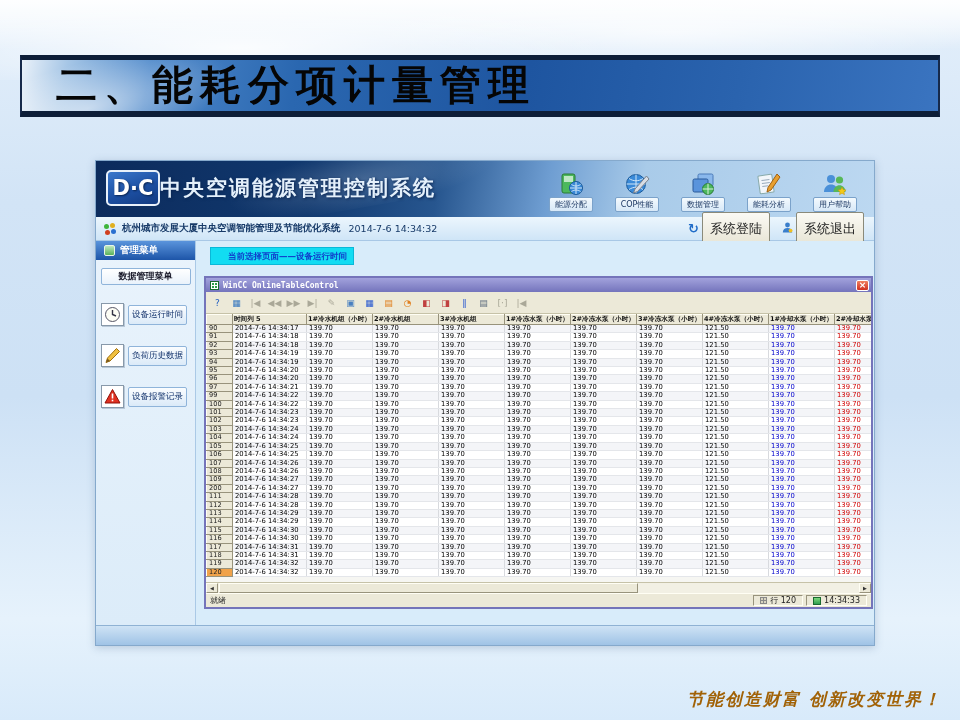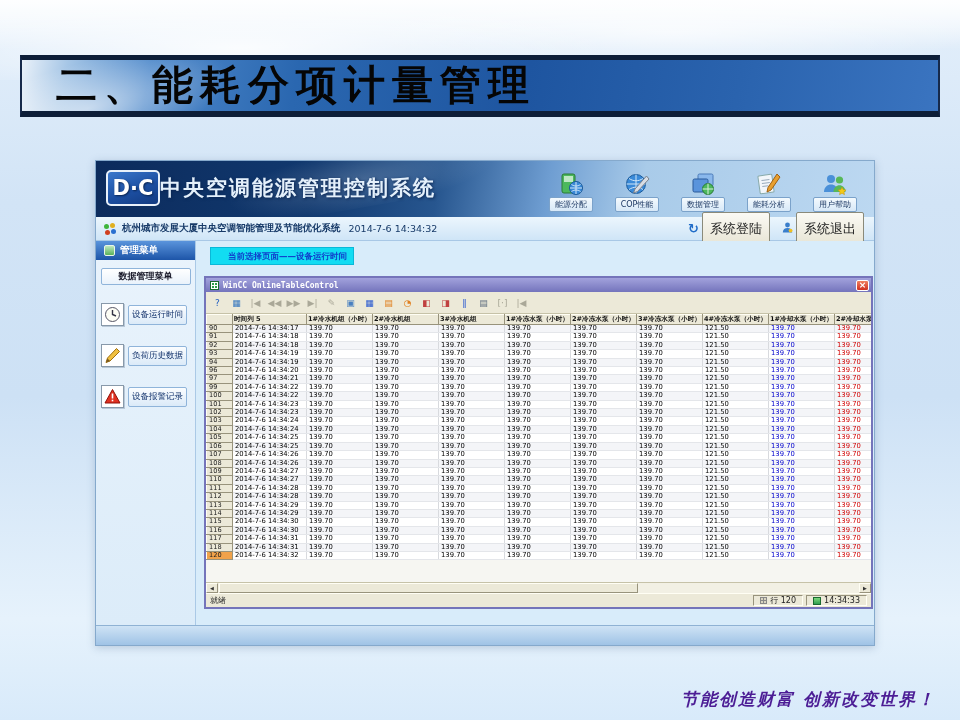--- a/index.html
+++ b/index.html
@@ -125,22 +125,22 @@
   .ws-cell { border:1px solid; border-color:#98937c #fffef4 #fffef4 #98937c; height:11px; line-height:9px;
     padding:0 6px; margin-left:3px; display:flex; align-items:center; }
   .ws-grid-glyph { display:inline-block; width:7px; height:7px; margin-right:3px; background:#d8d4c0;
     background-image:linear-gradient(#888 1px,transparent 1px),linear-gradient(90deg,#888 1px,transparent 1px); background-size:3px 3px; }
   .ws-clock-glyph { display:inline-block; width:8px; height:8px; margin-right:3px; background:linear-gradient(#7cd87c,#2e9e4e); border:1px solid #1a6a30; }
 
   .app-footer { position:absolute; left:0; right:0; bottom:0; height:20px;
     background:linear-gradient(#cfe3f5,#9fc3e6); border-top:1px solid #8fb2d4; }
 
   
-  .slogan { position:absolute; right:24px; top:688px; font-size:17px; font-weight:bold; font-style:italic;
-    color:#4c1d95; letter-spacing:2px; font-family:"DejaVu Serif","Liberation Serif",serif; }
+  .slogan { position:absolute; right:18px; top:688px; font-size:17px; font-weight:bold; font-style:italic;
+    color:#a16207; letter-spacing:2px; font-family:"DejaVu Serif","Liberation Serif",serif; }
 </style>
 </head>
 <body>
 
 <div class="cloud" id="cloud-top"></div>
 <div class="cloud" id="cloud-band"></div>
 
 <div class="title-banner">
   <span class="title-text">二、能耗分项计量管理</span>
 </div>
@@ -388,20 +388,33 @@
                   <td style="color:#000000">139.70</td>
                   <td style="color:#000000">139.70</td>
                   <td style="color:#000000">139.70</td>
                   <td style="color:#000000">139.70</td>
                   <td style="color:#000000">139.70</td>
                   <td style="color:#000000">121.50</td>
                   <td style="color:#0000cc">139.70</td>
                   <td style="color:#d00000">139.70</td>
                 </tr>
                 <tr>
+                  <td class="rn">95</td>
+                  <td>2014-7-6 14:34:20</td>
+                  <td style="color:#000000">139.70</td>
+                  <td style="color:#000000">139.70</td>
+                  <td style="color:#000000">139.70</td>
+                  <td style="color:#000000">139.70</td>
+                  <td style="color:#000000">139.70</td>
+                  <td style="color:#000000">139.70</td>
+                  <td style="color:#000000">121.50</td>
+                  <td style="color:#0000cc">139.70</td>
+                  <td style="color:#d00000">139.70</td>
+                </tr>
+                <tr>
                   <td class="rn">96</td>
                   <td>2014-7-6 14:34:20</td>
                   <td style="color:#000000">139.70</td>
                   <td style="color:#000000">139.70</td>
                   <td style="color:#000000">139.70</td>
                   <td style="color:#000000">139.70</td>
                   <td style="color:#000000">139.70</td>
                   <td style="color:#000000">139.70</td>
                   <td style="color:#000000">121.50</td>
                   <td style="color:#0000cc">139.70</td>
@@ -557,21 +570,21 @@
                   <td style="color:#000000">139.70</td>
                   <td style="color:#000000">139.70</td>
                   <td style="color:#000000">139.70</td>
                   <td style="color:#000000">139.70</td>
                   <td style="color:#000000">139.70</td>
                   <td style="color:#000000">121.50</td>
                   <td style="color:#0000cc">139.70</td>
                   <td style="color:#d00000">139.70</td>
                 </tr>
                 <tr>
-                  <td class="rn">110</td>
+                  <td class="rn">200</td>
                   <td>2014-7-6 14:34:27</td>
                   <td style="color:#000000">139.70</td>
                   <td style="color:#000000">139.70</td>
                   <td style="color:#000000">139.70</td>
                   <td style="color:#000000">139.70</td>
                   <td style="color:#000000">139.70</td>
                   <td style="color:#000000">139.70</td>
                   <td style="color:#000000">121.50</td>
                   <td style="color:#0000cc">139.70</td>
                   <td style="color:#d00000">139.70</td>
@@ -663,20 +676,33 @@
                   <td style="color:#000000">139.70</td>
                   <td style="color:#000000">139.70</td>
                   <td style="color:#000000">139.70</td>
                   <td style="color:#000000">121.50</td>
                   <td style="color:#0000cc">139.70</td>
                   <td style="color:#d00000">139.70</td>
                 </tr>
                 <tr>
                   <td class="rn">118</td>
                   <td>2014-7-6 14:34:31</td>
+                  <td style="color:#000000">139.70</td>
+                  <td style="color:#000000">139.70</td>
+                  <td style="color:#000000">139.70</td>
+                  <td style="color:#000000">139.70</td>
+                  <td style="color:#000000">139.70</td>
+                  <td style="color:#000000">139.70</td>
+                  <td style="color:#000000">121.50</td>
+                  <td style="color:#0000cc">139.70</td>
+                  <td style="color:#d00000">139.70</td>
+                </tr>
+                <tr>
+                  <td class="rn">119</td>
+                  <td>2014-7-6 14:34:32</td>
                   <td style="color:#000000">139.70</td>
                   <td style="color:#000000">139.70</td>
                   <td style="color:#000000">139.70</td>
                   <td style="color:#000000">139.70</td>
                   <td style="color:#000000">139.70</td>
                   <td style="color:#000000">139.70</td>
                   <td style="color:#000000">121.50</td>
                   <td style="color:#0000cc">139.70</td>
                   <td style="color:#d00000">139.70</td>
                 </tr>

